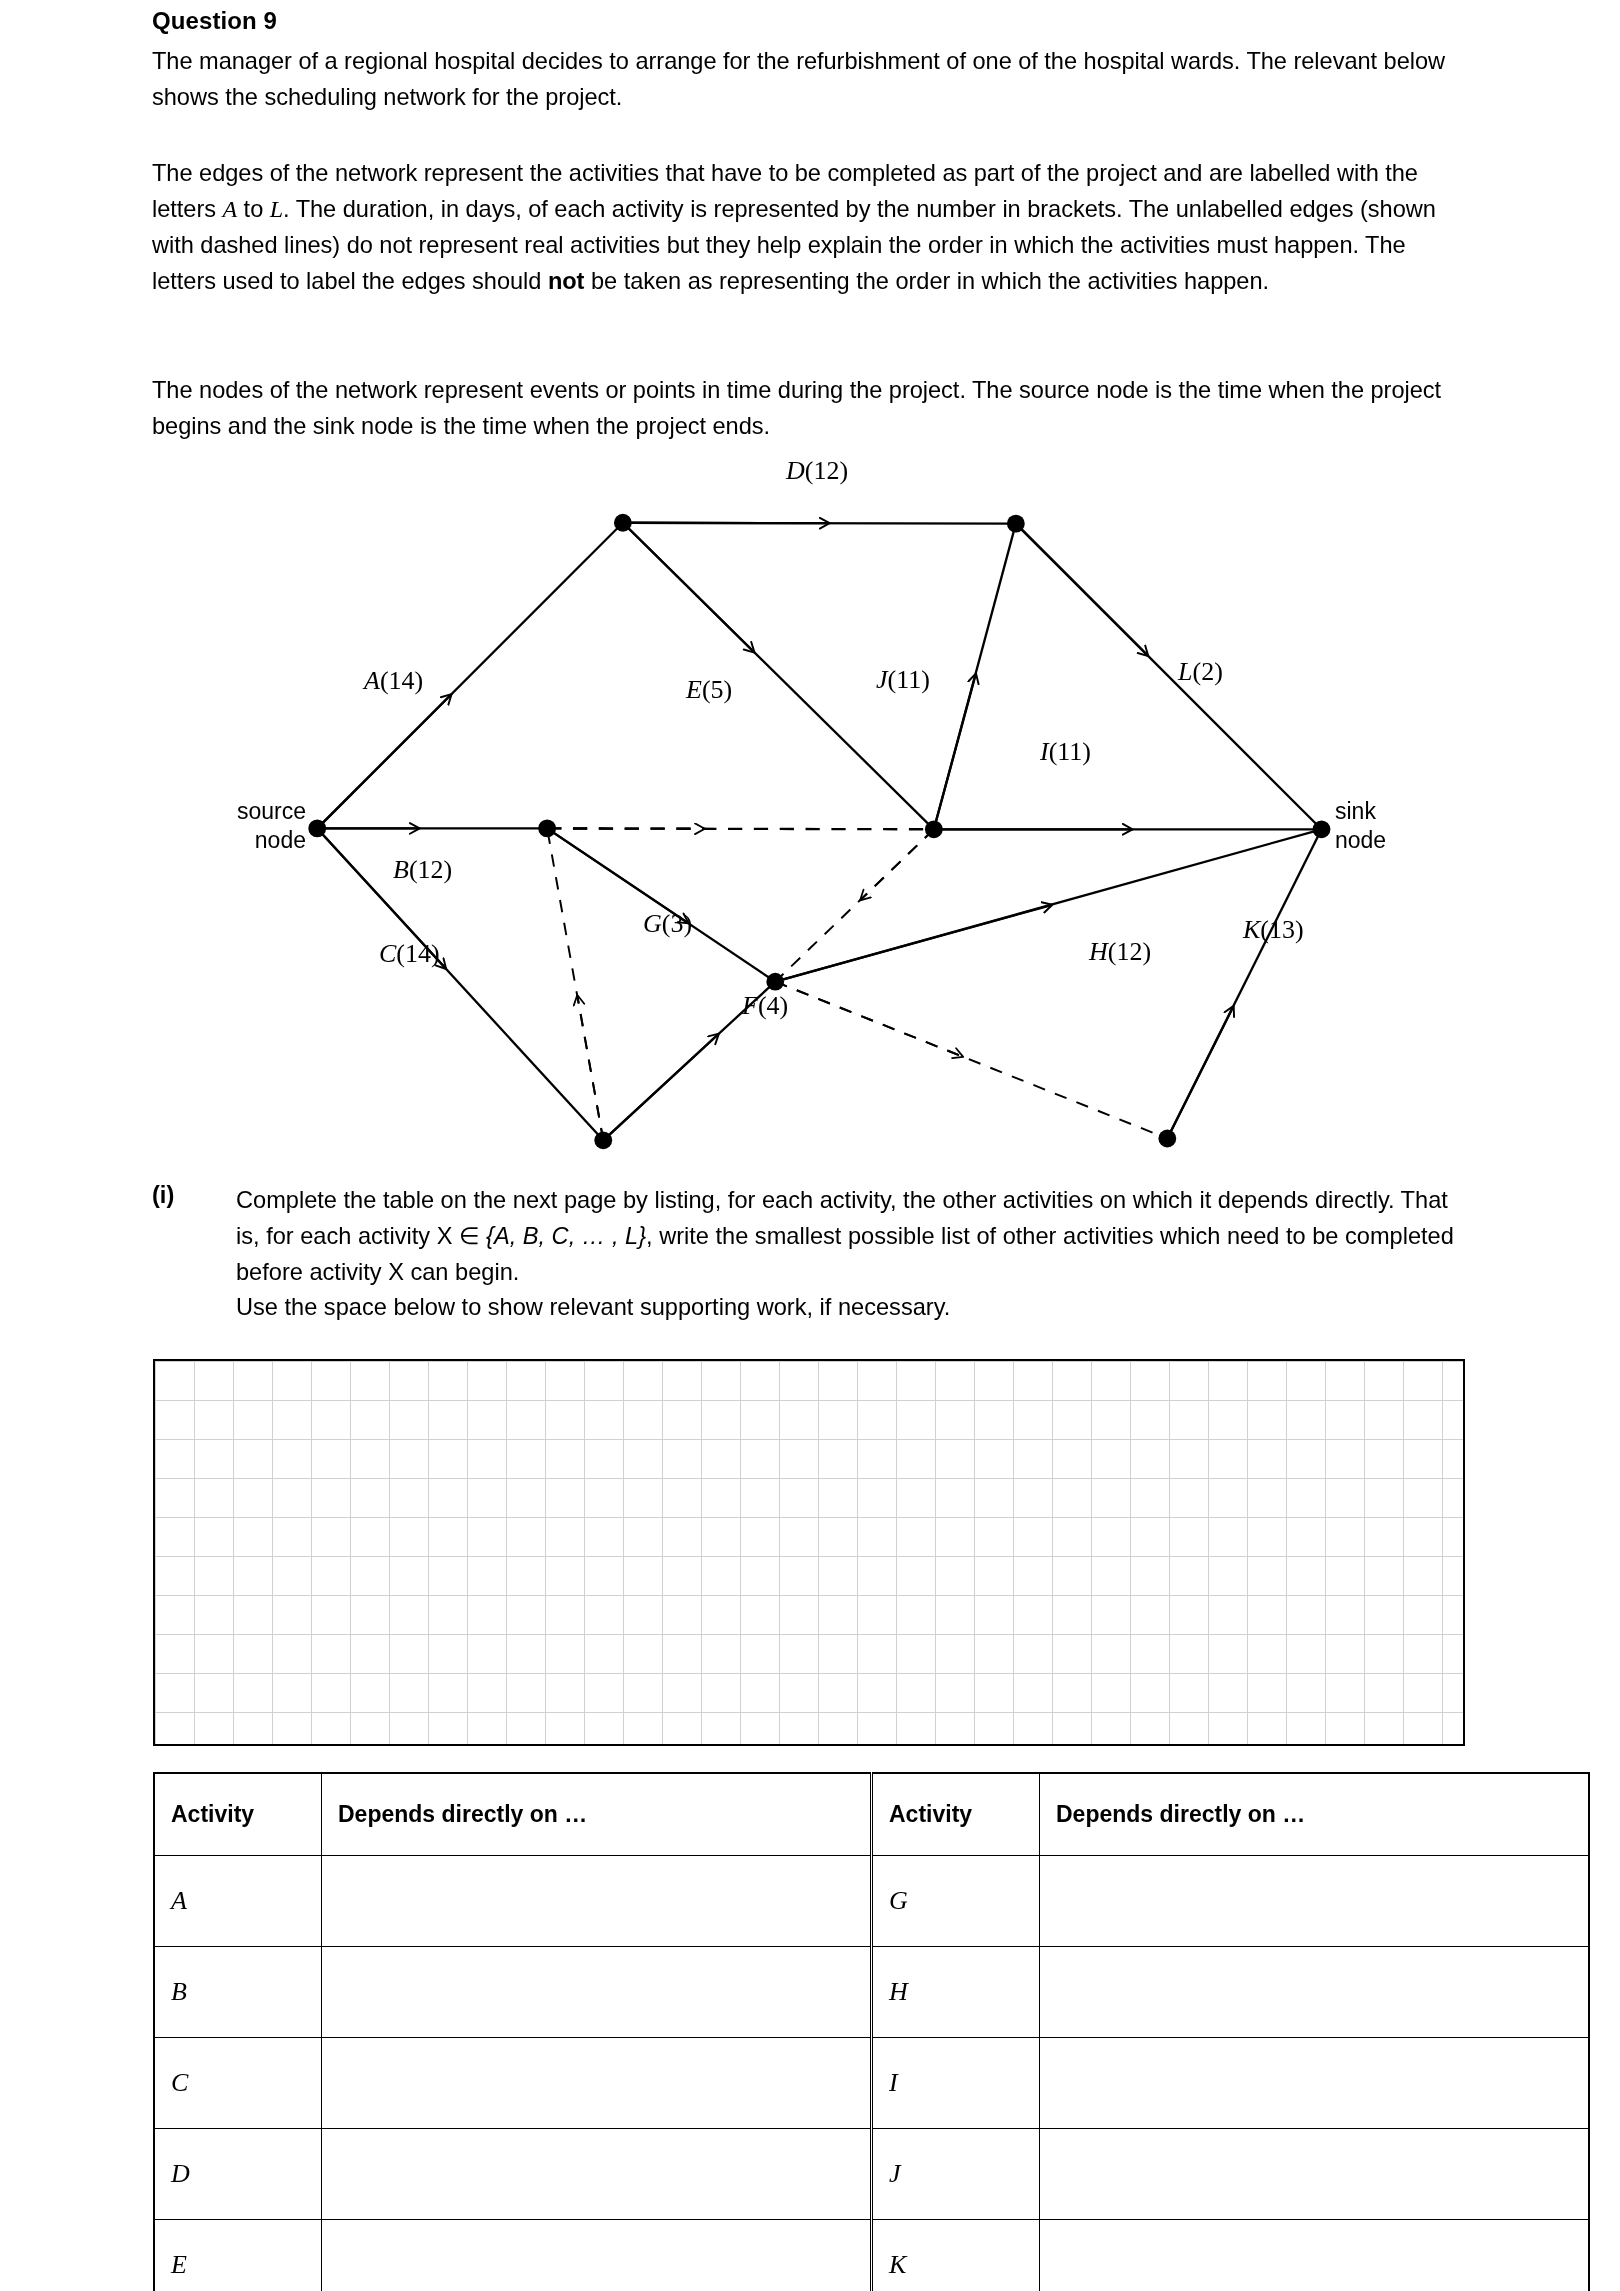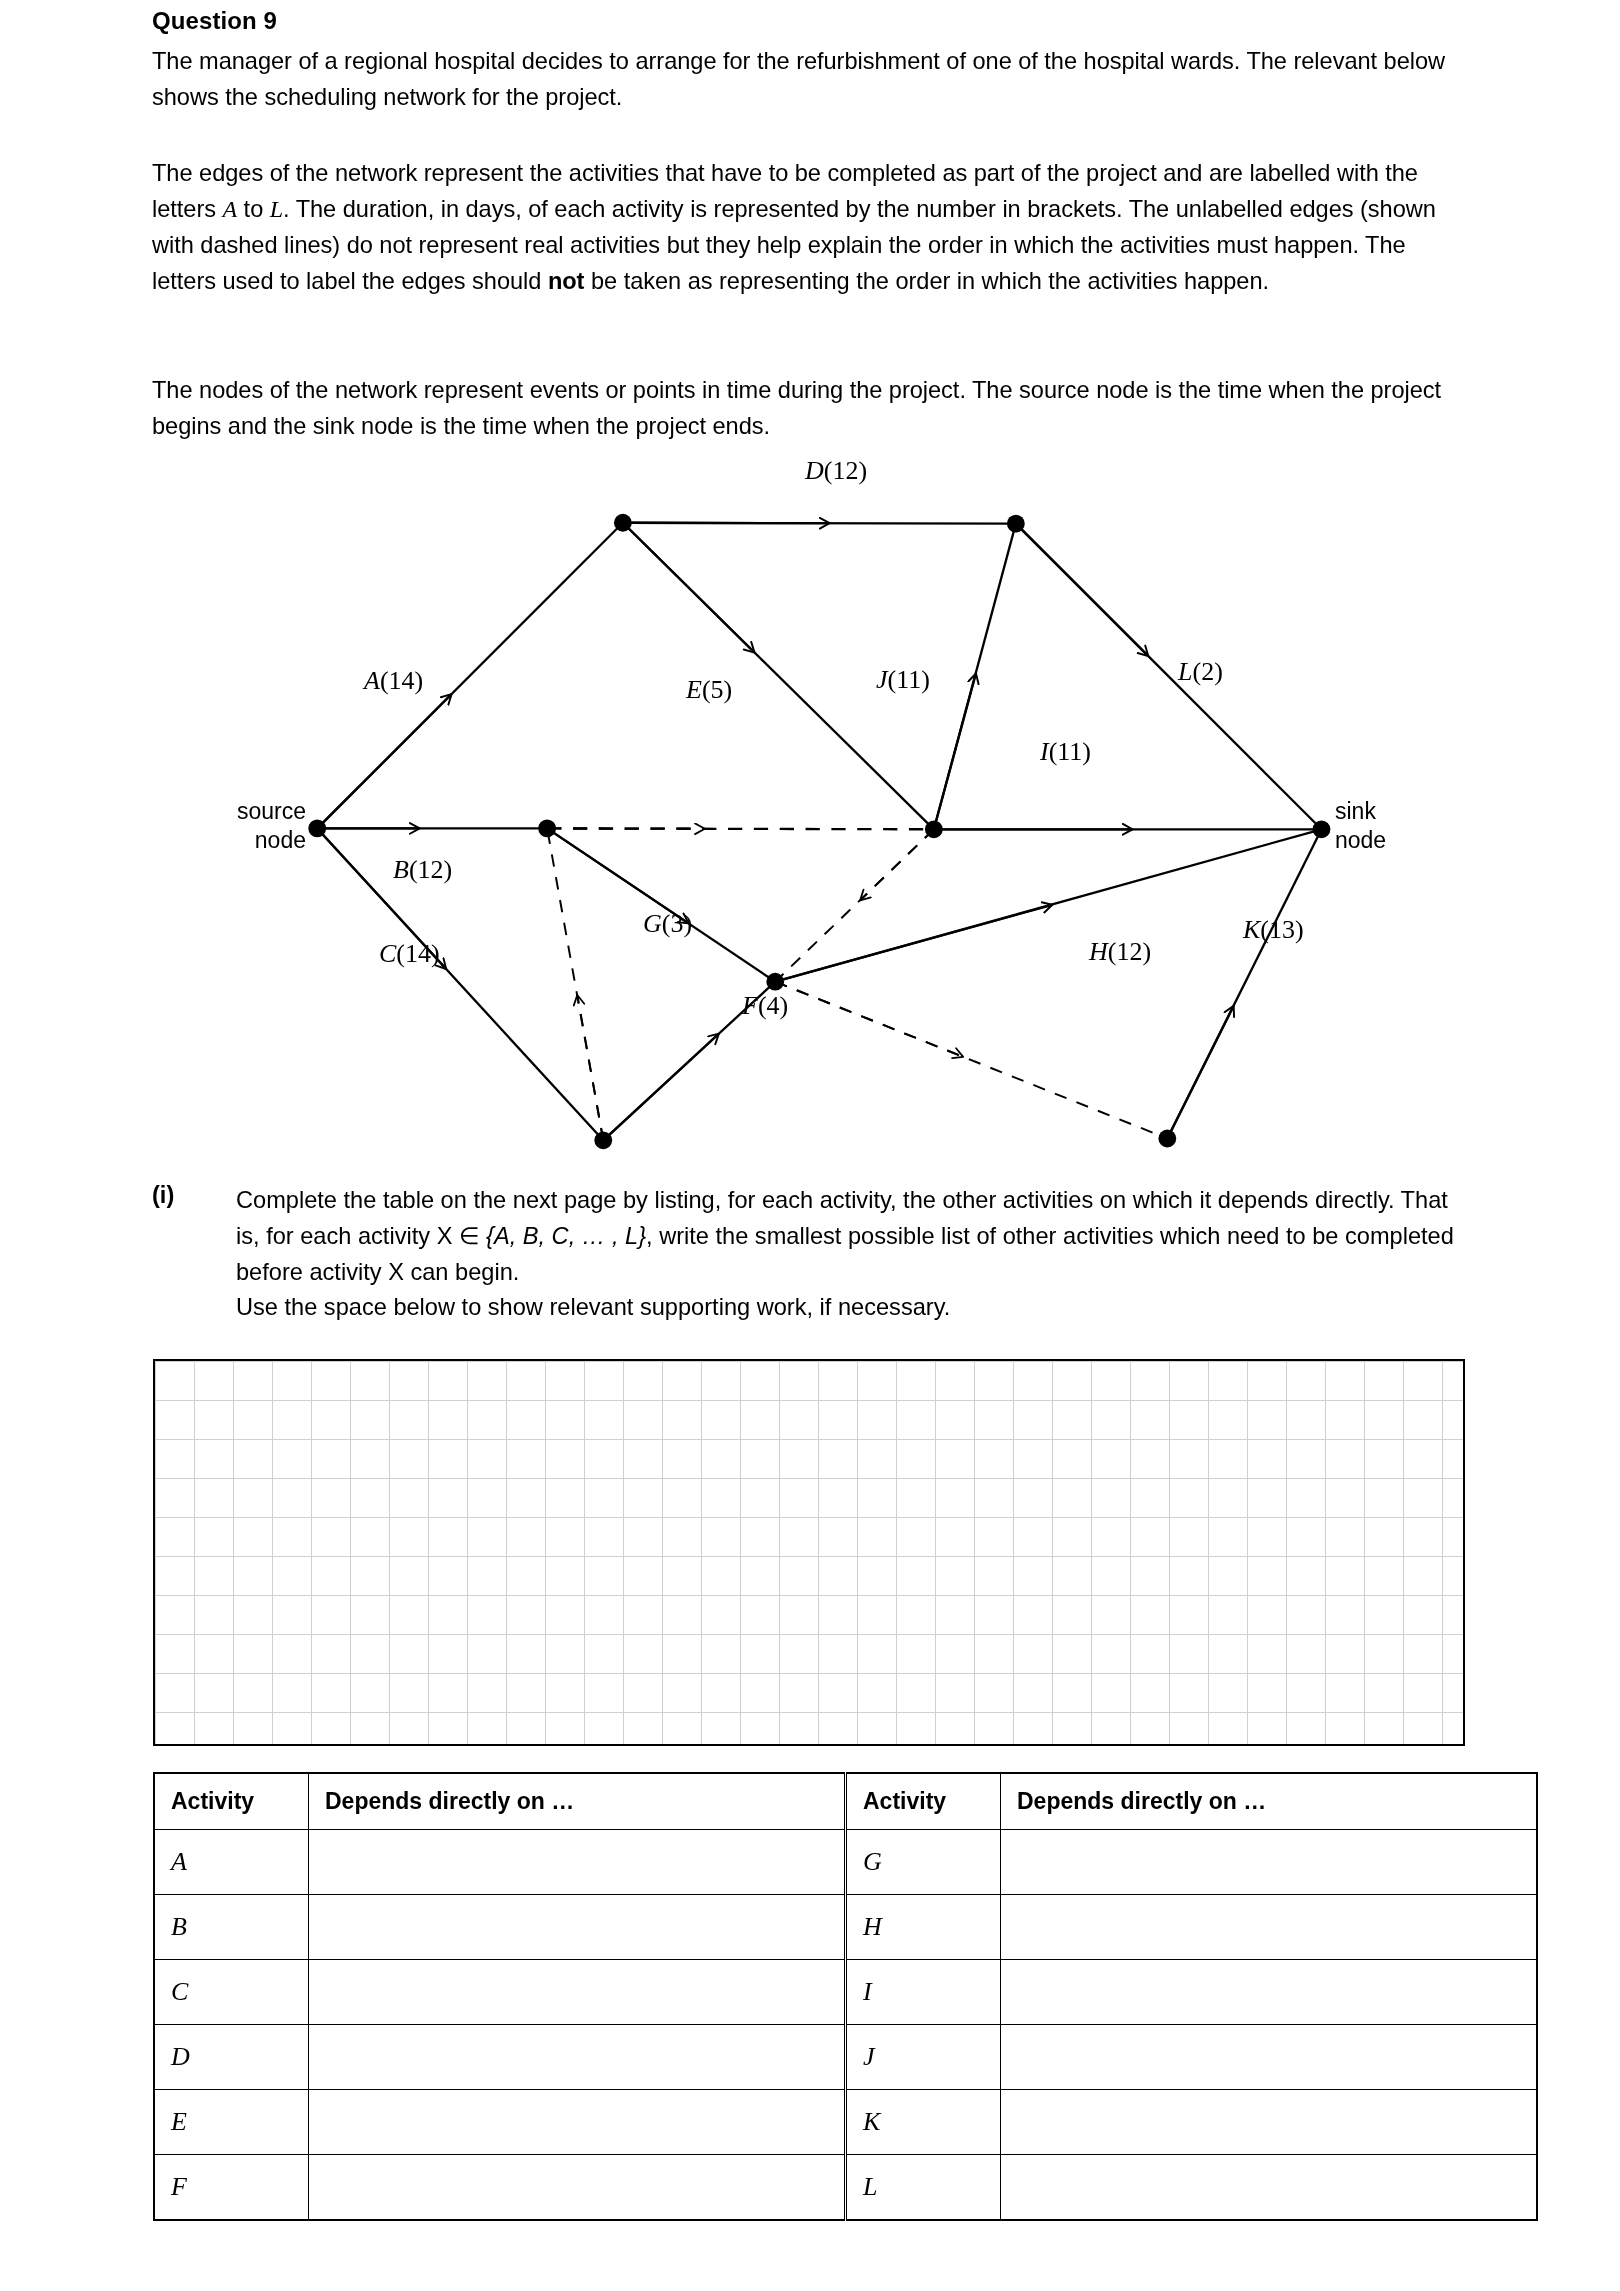--- a/index.html
+++ b/index.html
@@ -102,21 +102,21 @@
   #anstable {
     position: absolute;
     left: 153px;
     top: 1772px;
     width: 1312px;
     border-collapse: collapse;
     table-layout: fixed;
   }
   #anstable th, #anstable td {
     border: 1.3px solid #000000;
-    padding: 0;
+    padding: 13px;
     vertical-align: middle;
   }
   #anstable th {
     height: 55px;
     font-size: 23px;
     font-weight: bold;
     text-align: left;
     padding-left: 16px;
     font-family: "Liberation Sans", sans-serif;
   }
@@ -264,21 +264,21 @@
     <div class="nodelabel" style="left:203px; top:11.6px; width:103px; text-align:right; top:334px;">
       <span>source</span><br>
       <span>node</span>
     </div>
     <div class="nodelabel" style="left:1335px; top:334px; width:103px; text-align:left;">
       <span>sink</span><br>
       <span>node</span>
     </div>
 
     
-    <div class="edgelabel" style="left:805px; top:-7.1px;">
+    <div class="edgelabel" style="left:786px; top:-7.1px;">
       <span>D</span><span class="num">(12)</span>
     </div>
     <div class="edgelabel" style="left:364px; top:203px;">
       <span>A</span><span class="num">(14)</span>
     </div>
     <div class="edgelabel" style="left:686px; top:212px;">
       <span>E</span><span class="num">(5)</span>
     </div>
     <div class="edgelabel" style="left:876px; top:202px;">
       <span>J</span><span class="num">(11)</span>

